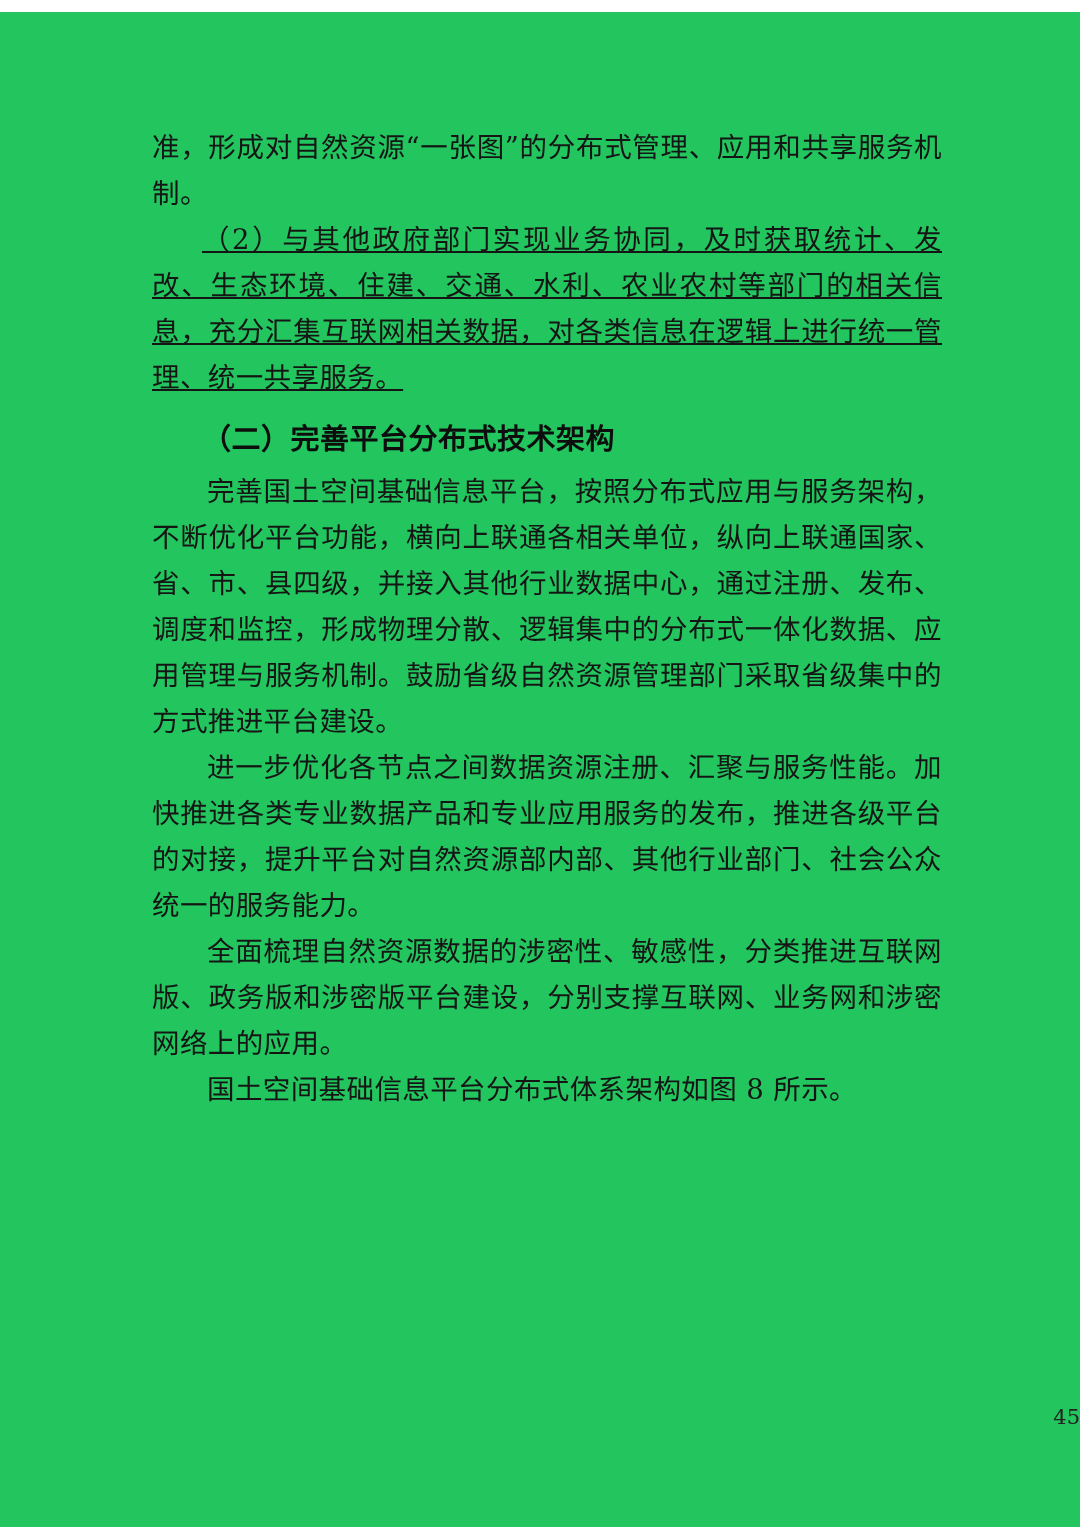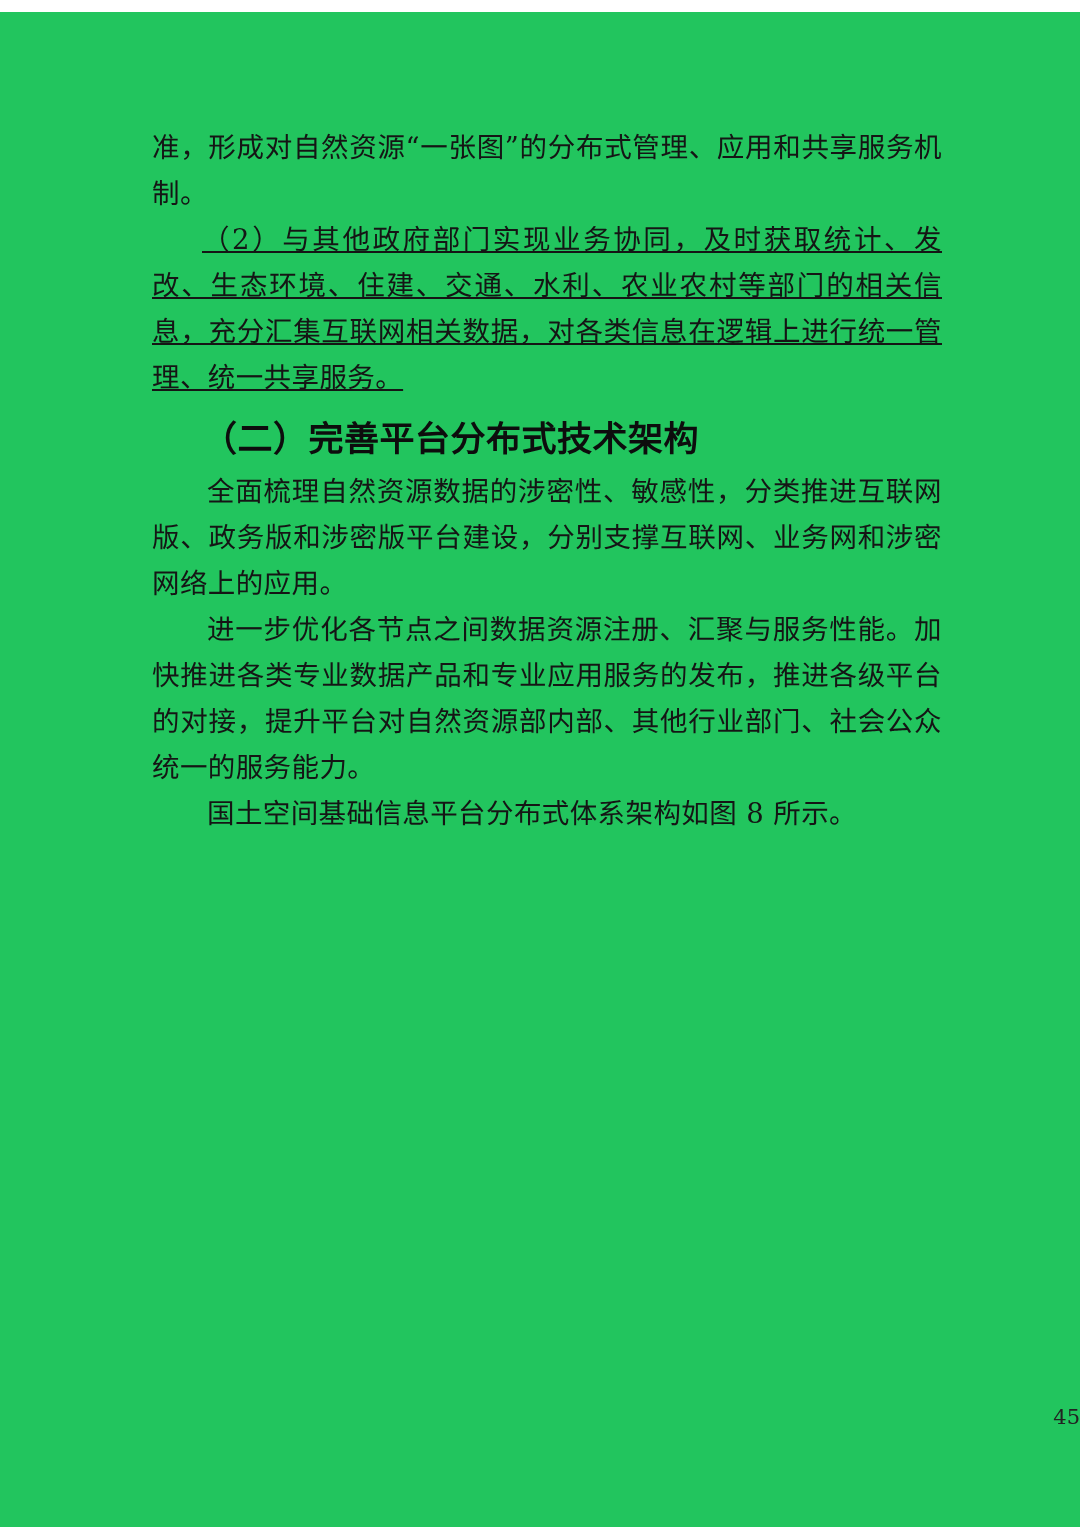--- a/index.html
+++ b/index.html
@@ -34,24 +34,24 @@
     font-weight: 500;
   }
   .para.indent {
     text-indent: 55px;
   }
   .para.indent-small {
     text-indent: 50px;
     text-decoration: underline;
   }
   .heading {
-    font-size: 35px;
+    font-size: 29px;
     line-height: 46px;
     font-weight: bold;
-    font-family: Liberation Sans, sans-serif;
+    font-family: Liberation Serif, serif;
     margin: 12px 0 6px 0;
     text-indent: 50px;
     letter-spacing: 0.5px;
     color: #0d0d0d;
   }
   .gap-sm { height: 4px; }
   .footer {
     position: absolute;
     left: 0;
     top: 1393px;
@@ -70,23 +70,24 @@
 
     <p class="para">准，形成对自然资源“一张图”的分布式管理、应用和共享服务机制。</p>
 
     <p class="para indent-small">（2）与其他政府部门实现业务协同，及时获取统计、发改、生态环境、住建、交通、水利、农业农村等部门的相关信息，充分汇集互联网相关数据，对各类信息在逻辑上进行统一管理、统一共享服务。</p>
 
 
     <div class="gap-sm"></div>
 
     <h2 class="heading">（二）完善平台分布式技术架构</h2>
 
+    <p class="para indent">完善国土空间基础信息平台，按照分布式应用与服务架构，不断优化平台功能，横向上联通各相关单位，纵向上联通国家、省、市、县四级，并接入其他行业数据中心，通过注册、发布、调度和监控，形成物理分散、逻辑集中的分布式一体化数据、应用管理与服务机制。鼓励省级自然资源管理部门采取省级集中的方式推进平台建设。</p>
+
+    <p class="para indent">进一步优化各节点之间数据资源注册、汇聚与服务性能。加快推进各类专业数据产品和专业应用服务的发布，推进各级平台的对接，提升平台对自然资源部内部、其他行业部门、社会公众统一的服务能力。</p>
 
     <p class="para indent">全面梳理自然资源数据的涉密性、敏感性，分类推进互联网版、政务版和涉密版平台建设，分别支撑互联网、业务网和涉密网络上的应用。</p>
-
-    <p class="para indent">进一步优化各节点之间数据资源注册、汇聚与服务性能。加快推进各类专业数据产品和专业应用服务的发布，推进各级平台的对接，提升平台对自然资源部内部、其他行业部门、社会公众统一的服务能力。</p>
 
     <p class="para indent">国土空间基础信息平台分布式体系架构如图 8 所示。</p>
 
   </div>
 
   <div class="footer">45</div>
 </div>
 
 </body></html>

